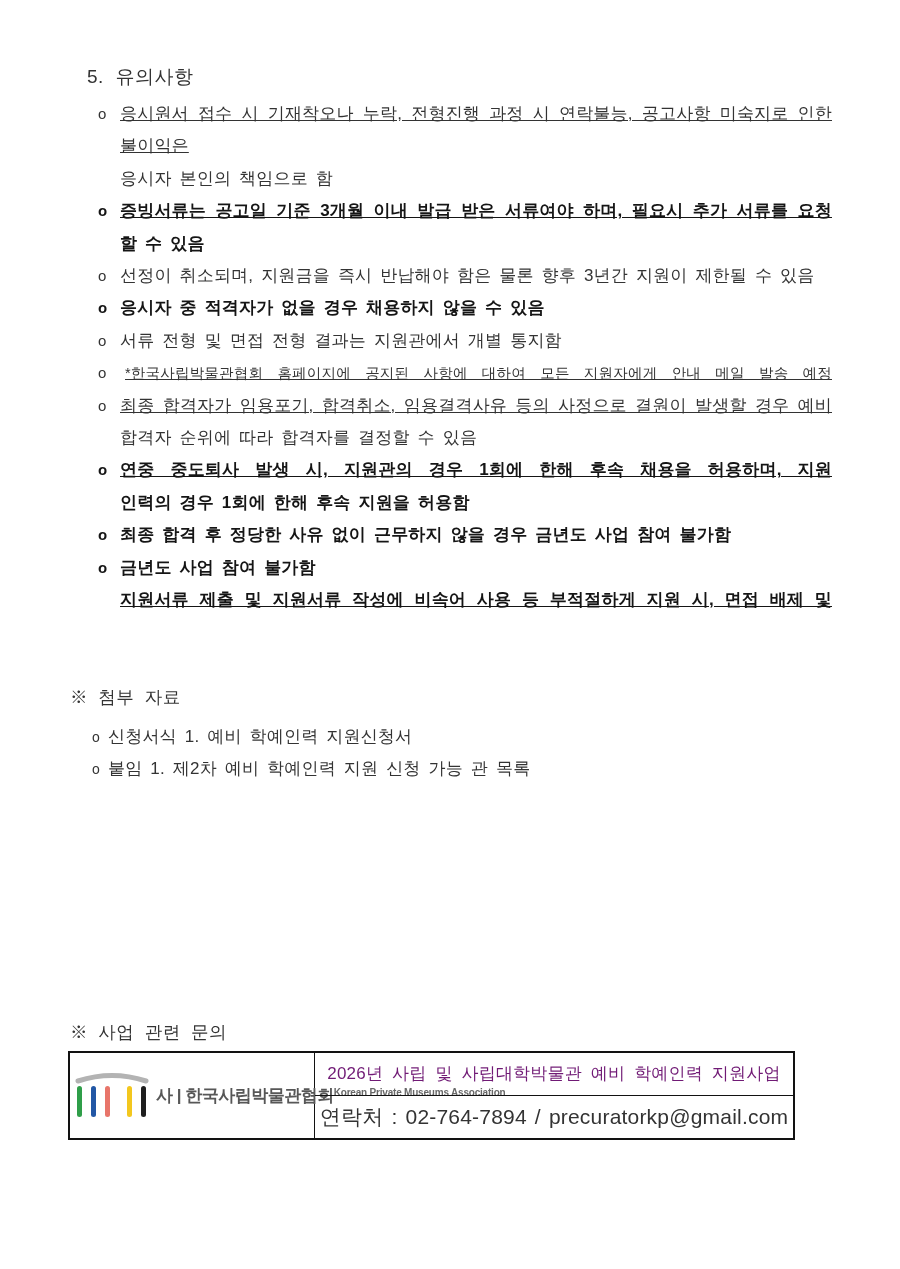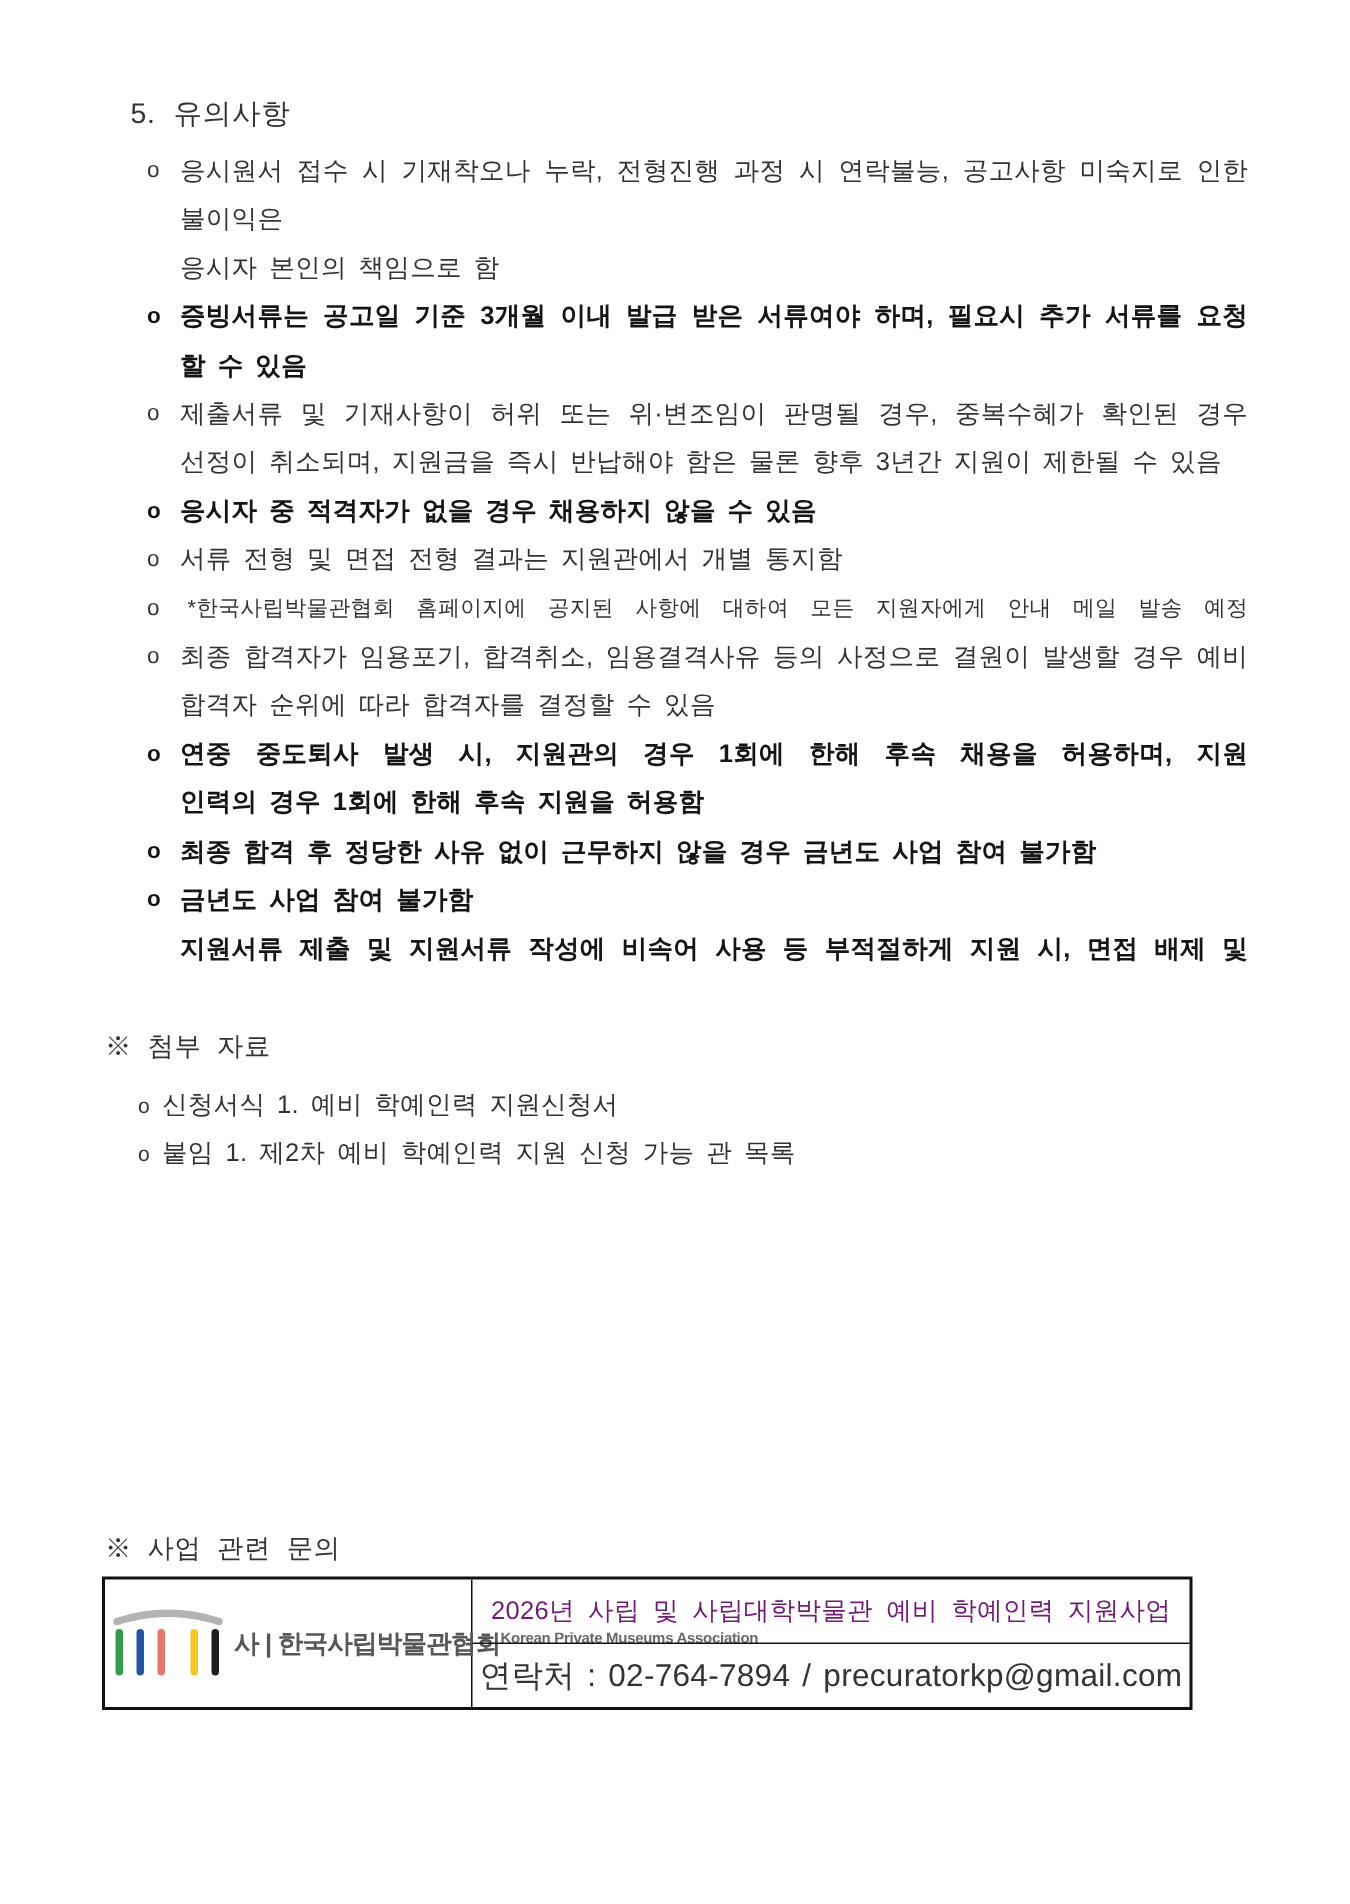--- a/index.html
+++ b/index.html
@@ -44,20 +44,21 @@
   .bullet .btext { flex: 1 1 auto; min-width: 0; }
   .bline {
     line-height: 32.4px;
     word-spacing: 3px;
     letter-spacing: 0.2px;
     white-space: normal;
   }
   .jline {
     text-align: justify;
     text-align-last: justify;
+    text-decoration: underline;
   }
   .bullet.bold, .bullet.bold .marker {
     font-weight: bold;
     color: #151515;
   }
   .bnote {
     font-size: 14.5px;
     line-height: 32.4px;
     padding-left: 5px;
     word-spacing: 2px;
@@ -193,21 +194,20 @@
       <span class="marker">o</span>
       <div class="btext">
         <div class="bline jline">증빙서류는 공고일 기준 3개월 이내 발급 받은 서류여야 하며, 필요시 추가 서류를 요청</div>
         <div class="bline">할 수 있음</div>
       </div>
     </div>
 
     <div class="bullet">
       <span class="marker">o</span>
       <div class="btext">
-        <div class="bline jline">제출서류 및 기재사항이 허위 또는 위·변조임이 판명될 경우, 중복수혜가 확인된 경우</div>
         <div class="bline">선정이 취소되며, 지원금을 즉시 반납해야 함은 물론 향후 3년간 지원이 제한될 수 있음</div>
       </div>
     </div>
 
     <div class="bullet bold">
       <span class="marker">o</span>
       <div class="btext">
         <div class="bline">응시자 중 적격자가 없을 경우 채용하지 않을 수 있음</div>
       </div>
     </div>

